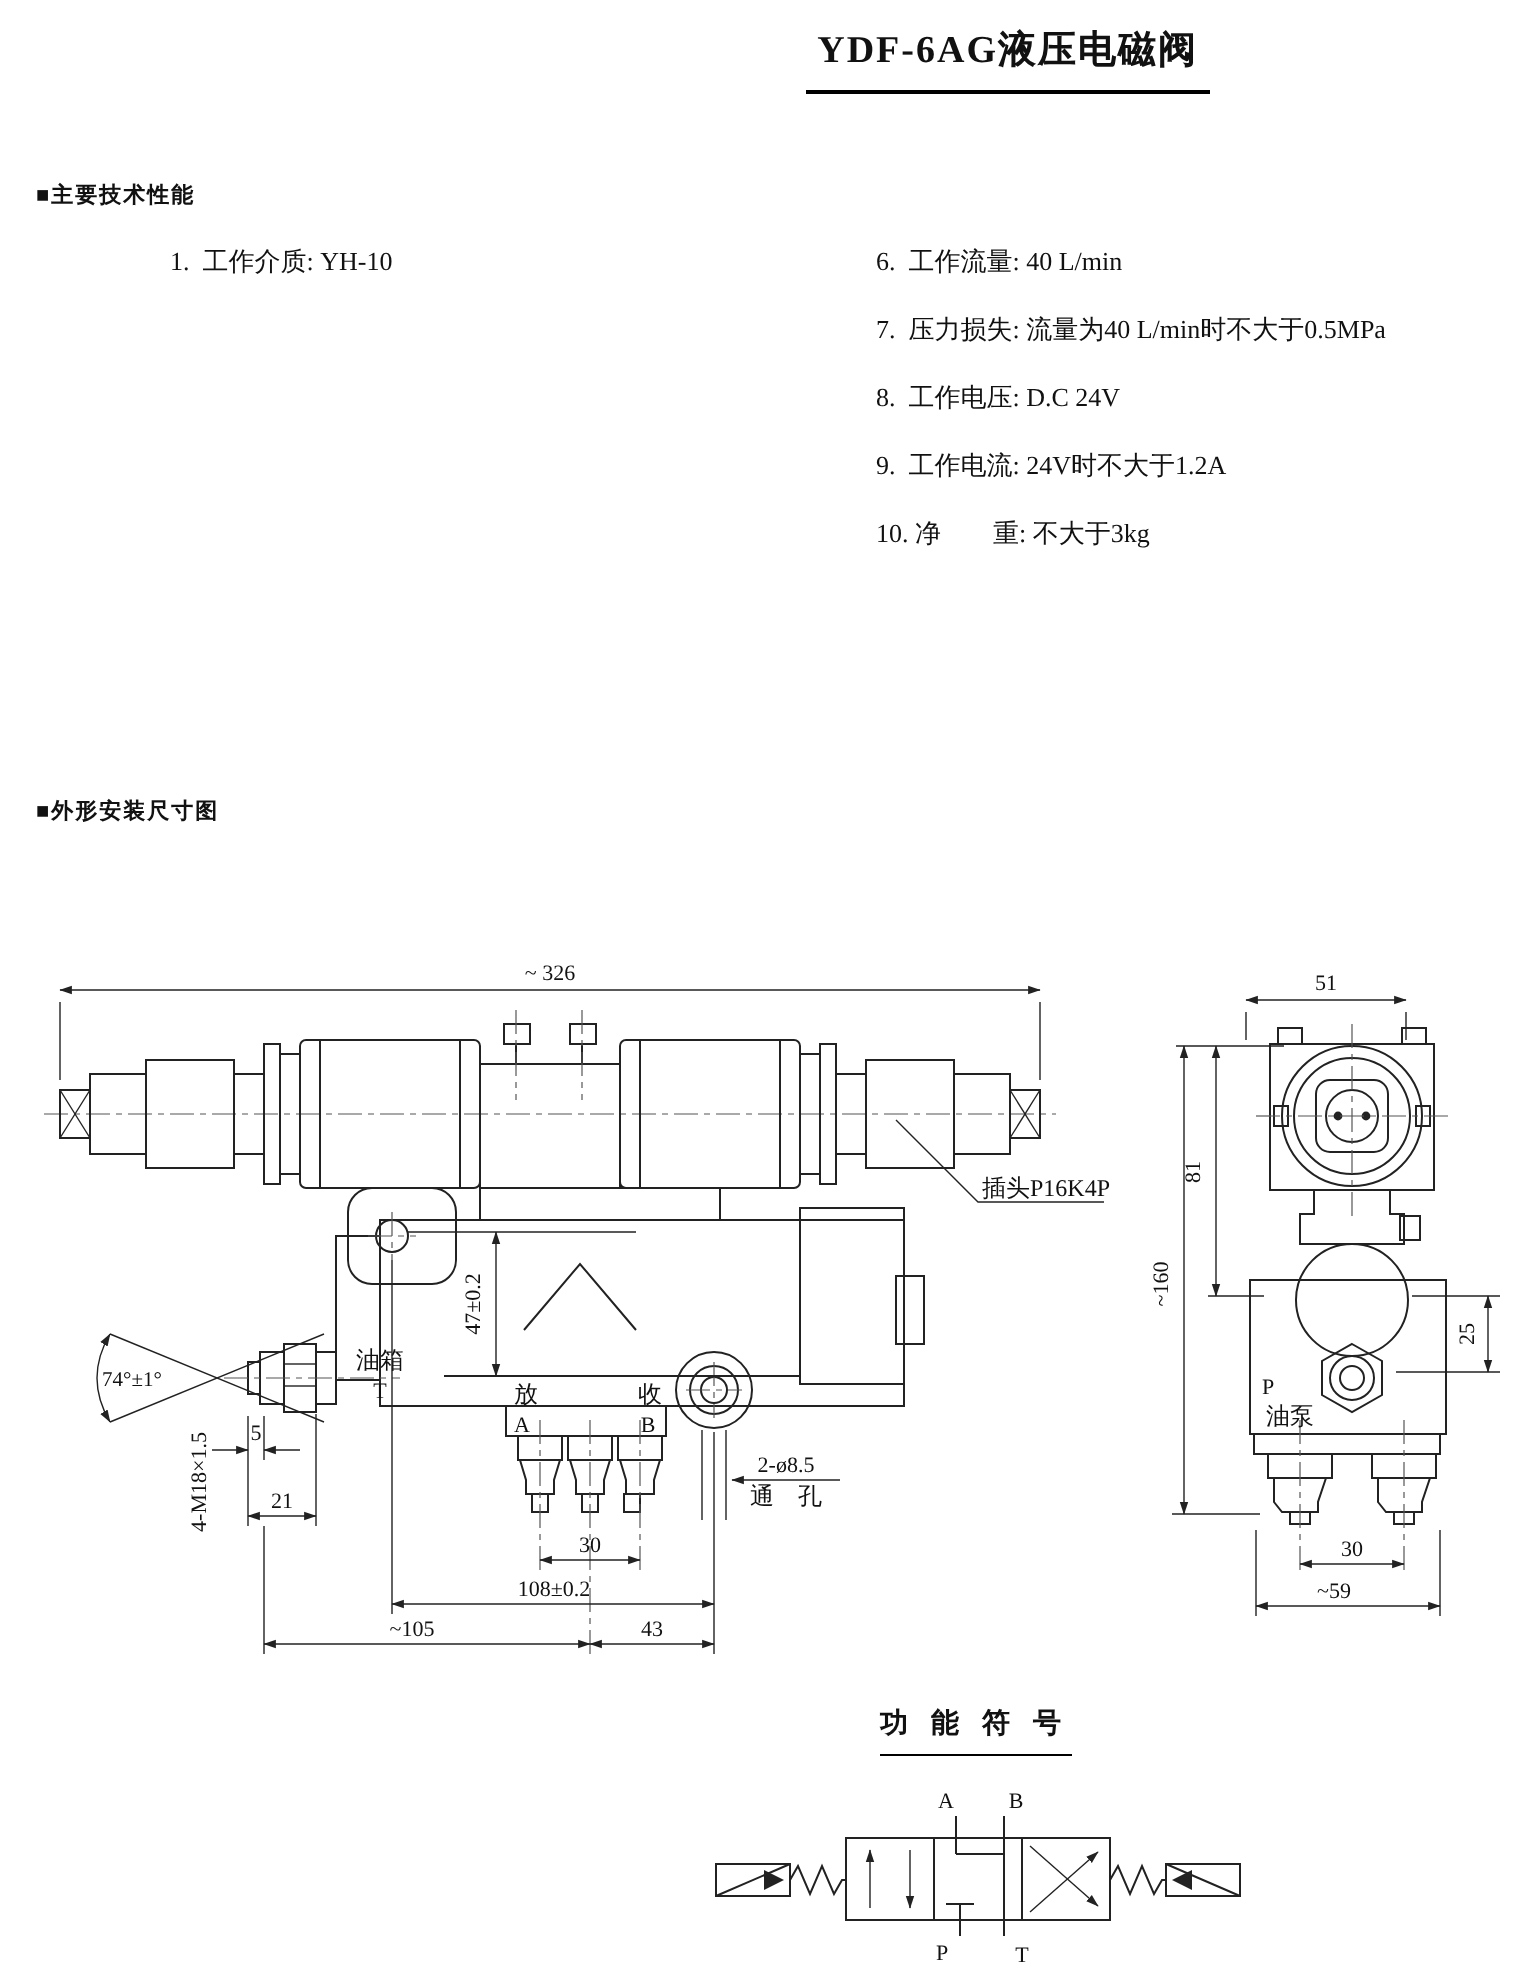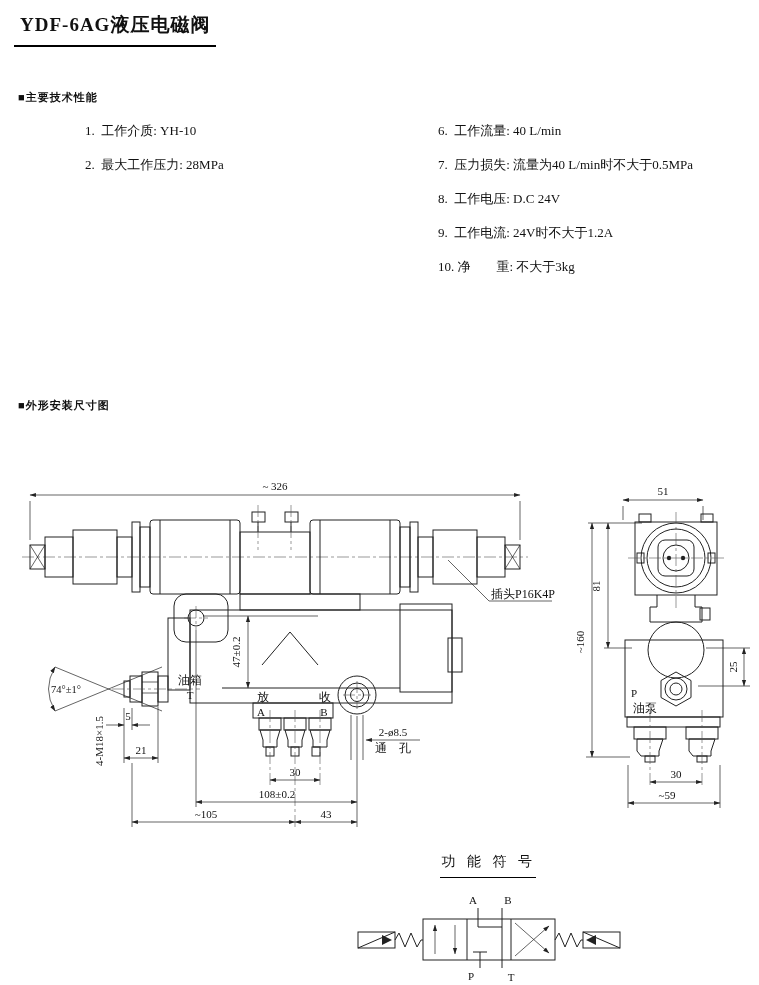--- a/index.html
+++ b/index.html
@@ -1,26 +1,26 @@
 <!DOCTYPE html>
 <html><head>
 <meta charset="utf-8">
 <style>
   *{margin:0;padding:0;box-sizing:border-box}
   html,body{width:759px;height:985px;background:#fff;overflow:hidden;
     font-family:"Liberation Serif","DejaVu Serif",serif;color:#111}
   body{position:relative}
   .abs{position:absolute}
-  .title-wrap{left:14px;top:12px;width:605px;text-align:left}
+  .title-wrap{left:0;top:12px;width:605px;text-align:right}
   .title{display:inline-block;font-size:19px;font-weight:bold;letter-spacing:1px;
     border-bottom:2px solid #000;padding:0 6px 7px 6px}
   .sec-head{font-size:11px;font-weight:bold;letter-spacing:1px}
   .spec-col{width:360px}
   .spec-item{font-size:13px;line-height:13px;margin-bottom:21px;white-space:pre}
-  .sym-head{width:96px;text-align:right;font-size:14px;font-weight:normal;
+  .sym-head{width:96px;text-align:left;font-size:14px;font-weight:bold;
     letter-spacing:4px;border-bottom:1px solid #000;padding-bottom:6px}
   svg{position:absolute;display:block}
   .s{stroke:#222;fill:none;stroke-width:1}
   .thin{stroke:#222;fill:none;stroke-width:.7}
   .cl{stroke:#555;fill:none;stroke-width:.6;stroke-dasharray:12 3 3 3}
   text{fill:#111;font-size:11px;font-family:"Liberation Serif","DejaVu Serif",serif}
   .cjk{font-size:12px}
   .mid{text-anchor:middle}
   .fil{fill:#222;stroke:none}
 </style>
@@ -28,21 +28,20 @@
 <body>
 
 <div class="abs title-wrap">
   <span class="title">YDF-6AG液压电磁阀</span>
 </div>
 
 <div class="abs sec-head" style="left:18px;top:90px">■主要技术性能</div>
 
 <div class="abs spec-col" style="left:85px;top:124px">
   <div class="spec-item">1.  工作介质: YH-10</div>
-  <div class="spec-item">2.  最大工作压力: 28MPa</div>
 </div>
 <div class="abs spec-col" style="left:438px;top:124px">
   <div class="spec-item">6.  工作流量: 40 L/min</div>
   <div class="spec-item">7.  压力损失: 流量为40 L/min时不大于0.5MPa</div>
   <div class="spec-item">8.  工作电压: D.C 24V</div>
   <div class="spec-item">9.  工作电流: 24V时不大于1.2A</div>
   <div class="spec-item">10. 净　　重: 不大于3kg</div>
 </div>
 
 <div class="abs sec-head" style="left:18px;top:398px">■外形安装尺寸图</div>

